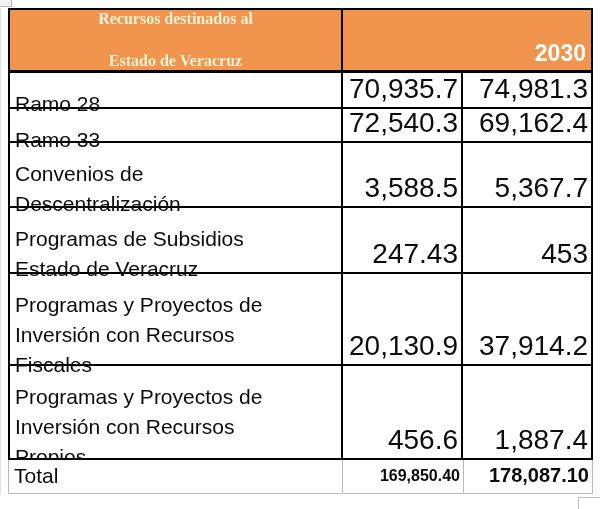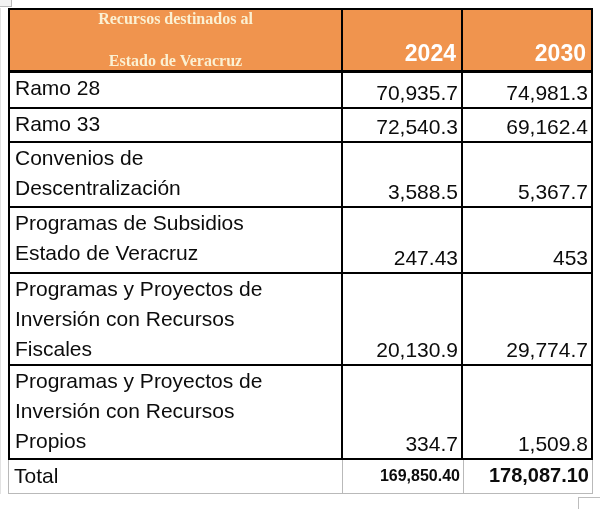--- a/index.html
+++ b/index.html
@@ -25,26 +25,26 @@
   
   .tbl{
     position:absolute;left:8px;top:8px;width:585px;
     box-sizing:border-box;border:2px solid #000;background:#fff;
   }
   .row{display:flex;box-sizing:border-box;border-bottom:2px solid #000;}
   .row.last{border-bottom:none;}
   .c{box-sizing:border-box;}
   .c-label{
     width:333px;border-right:2px solid #000;
-    padding:0 4px 0 5px;font-size:21px;line-height:30px;color:#0c0c0c;
+    padding:16px 4px 0 5px;font-size:21px;line-height:30px;color:#0c0c0c;
     white-space:pre-line;
   }
   .c-n1,.c-n2{
     display:flex;align-items:flex-end;justify-content:flex-end;
-    padding:0 3px 2px 0;font-size:21px;color:#0c0c0c;
+    padding:0 3px 2px 0;font-size:28px;color:#0c0c0c;
   }
   .c-n1{width:120px;border-right:2px solid #000;}
   .c-n2{flex:1;}
 
   
   .hdr{height:63px;border-bottom:3px solid #000;background:#F0944E;}
   .hdr .c-label{
     display:flex;align-items:center;justify-content:center;text-align:center;
     font-family:"Liberation Serif", serif;font-weight:bold;
     font-size:16px;line-height:42px;color:#FBF1D3;padding:0;
@@ -81,23 +81,20 @@
 <div class="artifact-topleft"></div>
 <div class="left-gridline"></div>
 
 <div class="tbl">
 
   <div class="row hdr">
     <div class="c c-label">
       <span>Recursos destinados al
 Estado de Veracruz</span>
     </div>
-    <div class="c c-n1">
-      <span>2024</span>
-    </div>
     <div class="c c-n2">
       <span>2030</span>
     </div>
   </div>
 
   <div class="row h36">
     <div class="c c-label">Ramo 28</div>
     <div class="c c-n1">70,935.7</div>
     <div class="c c-n2">74,981.3</div>
   </div>
@@ -120,29 +117,29 @@
 Estado de Veracruz</div>
     <div class="c c-n1">247.43</div>
     <div class="c c-n2">453</div>
   </div>
 
   <div class="row h92">
     <div class="c c-label">Programas y Proyectos de
 Inversión con Recursos
 Fiscales</div>
     <div class="c c-n1">20,130.9</div>
-    <div class="c c-n2">29,774.7</div>
+    <div class="c c-n2">37,914.2</div>
   </div>
 
   <div class="row h92 last">
     <div class="c c-label">Programas y Proyectos de
 Inversión con Recursos
 Propios</div>
-    <div class="c c-n1">334.7</div>
-    <div class="c c-n2">1,509.8</div>
+    <div class="c c-n1">456.6</div>
+    <div class="c c-n2">1,887.4</div>
   </div>
 
 </div>
 
 <div class="total">
   <div class="c c-label">Total</div>
   <div class="c c-n1">169,850.40</div>
   <div class="c c-n2">178,087.10</div>
 </div>
 

